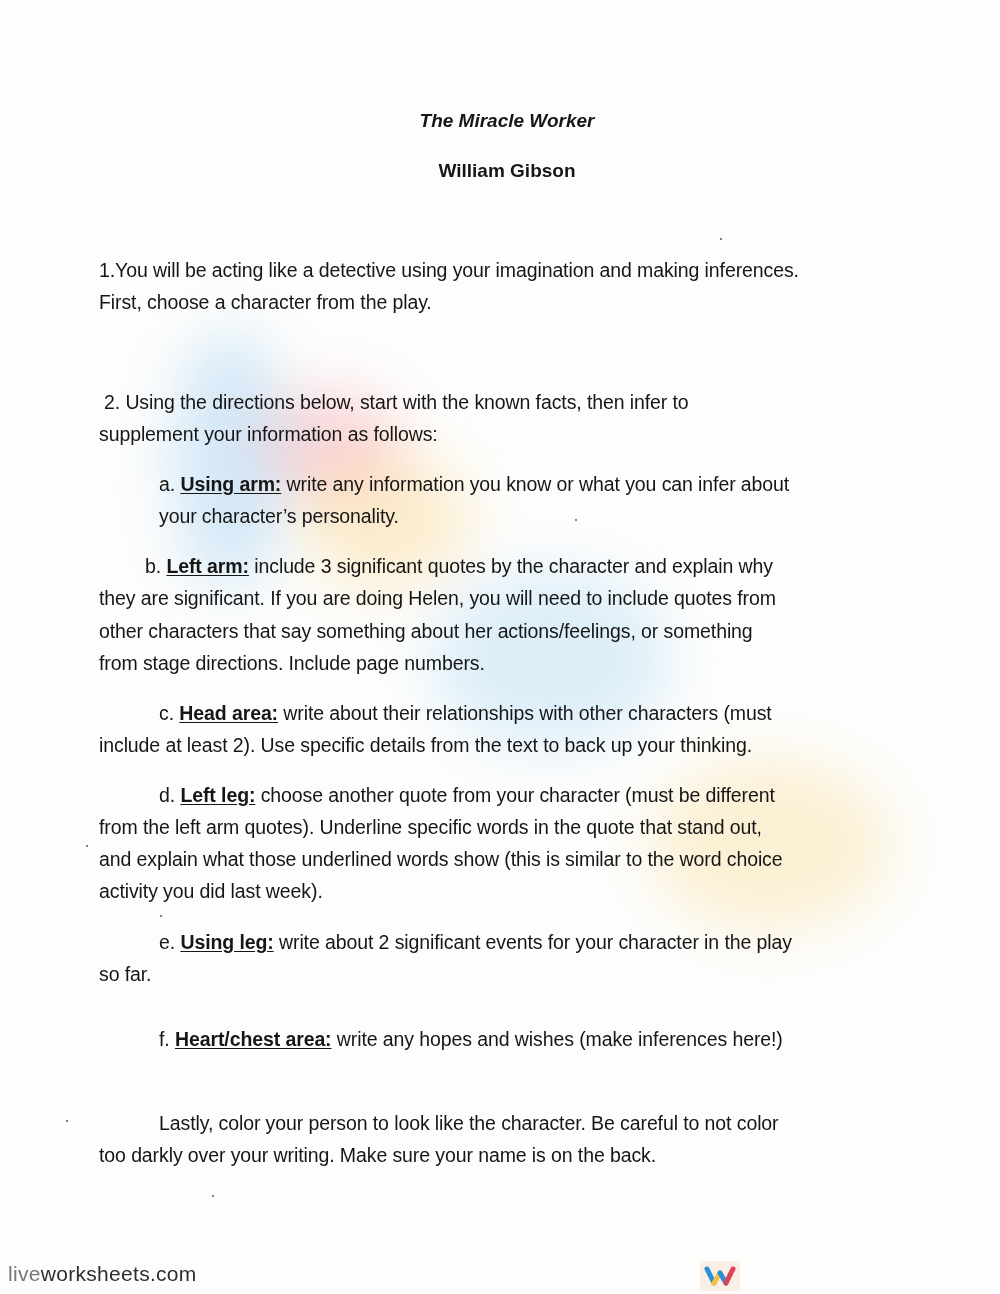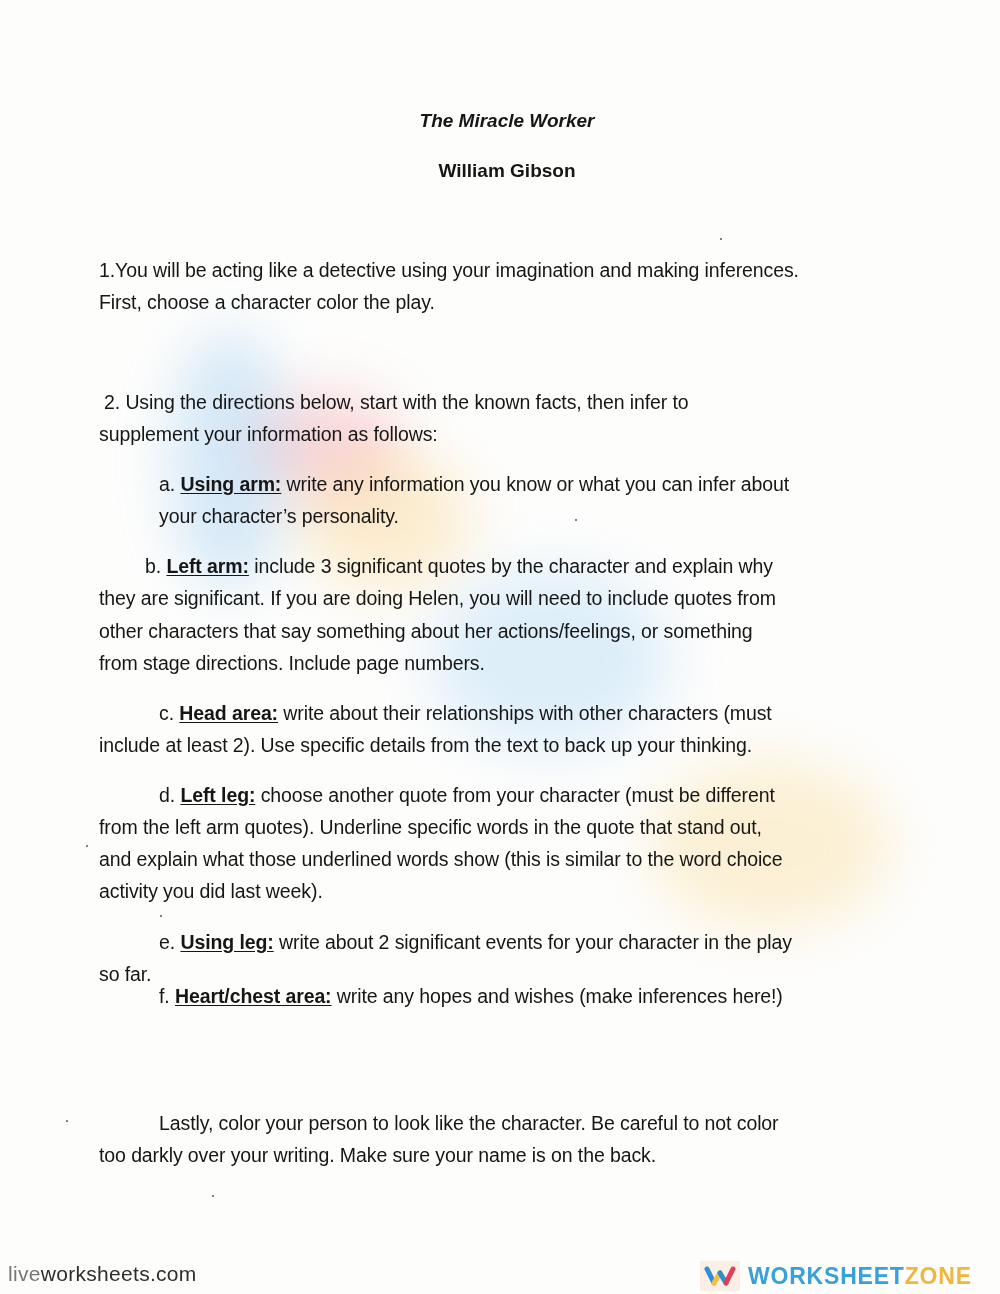--- a/index.html
+++ b/index.html
@@ -48,21 +48,21 @@
   <div class="wm-blob" style="left:110px;top:60px;width:140px;height:110px;background:#f07a8a;"></div>
   <div class="wm-blob" style="left:150px;top:120px;width:170px;height:140px;background:#f7c35a;"></div>
   <div class="wm-blob" style="left:280px;top:240px;width:240px;height:180px;background:#8cc8f2;"></div>
   <div class="wm-blob" style="left:500px;top:430px;width:240px;height:170px;background:#f8cf6d;"></div>
 </div>
 
 <div class="title italic" style="top:110px;">The Miracle Worker</div>
 <div class="title" style="top:160px;">William Gibson</div>
 
 <div class="page-line" style="left:99px;top:258px;">1.You will be acting like a detective using your imagination and making inferences.</div>
-<div class="page-line" style="left:99px;top:290px;">First, choose a character color the play.</div>
+<div class="page-line" style="left:99px;top:290px;">First, choose a character from the play.</div>
 
 <div class="page-line" style="left:104px;top:390px;">2. Using the directions below, start with the known facts, then infer to</div>
 <div class="page-line" style="left:99px;top:422px;">supplement your information as follows:</div>
 
 <div class="page-line" style="left:159px;top:472px;">
   <span>a.</span>
   <span class="label">Using arm:</span>
   <span>write any information you know or what you can infer about</span>
 </div>
 <div class="page-line" style="left:159px;top:504px;">your character’s personality.</div>
@@ -92,21 +92,21 @@
 <div class="page-line" style="left:99px;top:847px;">and explain what those underlined words show (this is similar to the word choice</div>
 <div class="page-line" style="left:99px;top:879px;">activity you did last week).</div>
 
 <div class="page-line" style="left:159px;top:930px;">
   <span>e.</span>
   <span class="label">Using leg:</span>
   <span>write about 2 significant events for your character in the play</span>
 </div>
 <div class="page-line" style="left:99px;top:962px;">so far.</div>
 
-<div class="page-line" style="left:159px;top:984px;">
+<div class="page-line" style="left:159px;top:1027px;">
   <span>f.</span>
   <span class="label">Heart/chest area:</span>
   <span>write any hopes and wishes (make inferences here!)</span>
 </div>
 
 <div class="page-line" style="left:159px;top:1111px;">Lastly, color your person to look like the character.  Be careful to not color</div>
 <div class="page-line" style="left:99px;top:1143px;">too darkly over your writing.  Make sure your name is on the back.</div>
 
 <div class="speck" style="left:575px;top:519px;"></div>
 <div class="speck" style="left:160px;top:915px;"></div>
@@ -121,16 +121,13 @@
 
 <div class="footer-right">
   <div class="wz-logo">
     <svg width="32" height="22" viewBox="0 0 32 22">
       <line x1="3" y1="4" x2="10" y2="18" stroke="#2f8fd6" stroke-width="5" stroke-linecap="round"></line>
       <line x1="10" y1="18" x2="16" y2="8" stroke="#f3c043" stroke-width="5" stroke-linecap="round"></line>
       <line x1="16" y1="8" x2="22" y2="18" stroke="#2f8fd6" stroke-width="5" stroke-linecap="round"></line>
       <line x1="22" y1="18" x2="29" y2="4" stroke="#e0415a" stroke-width="5" stroke-linecap="round"></line>
     </svg>
   </div>
-  <div class="wz-text">
-    <span class="worksheet">WORKSHEET</span><span class="zone">ZONE</span>
-  </div>
 </div>
 
 </body></html>

